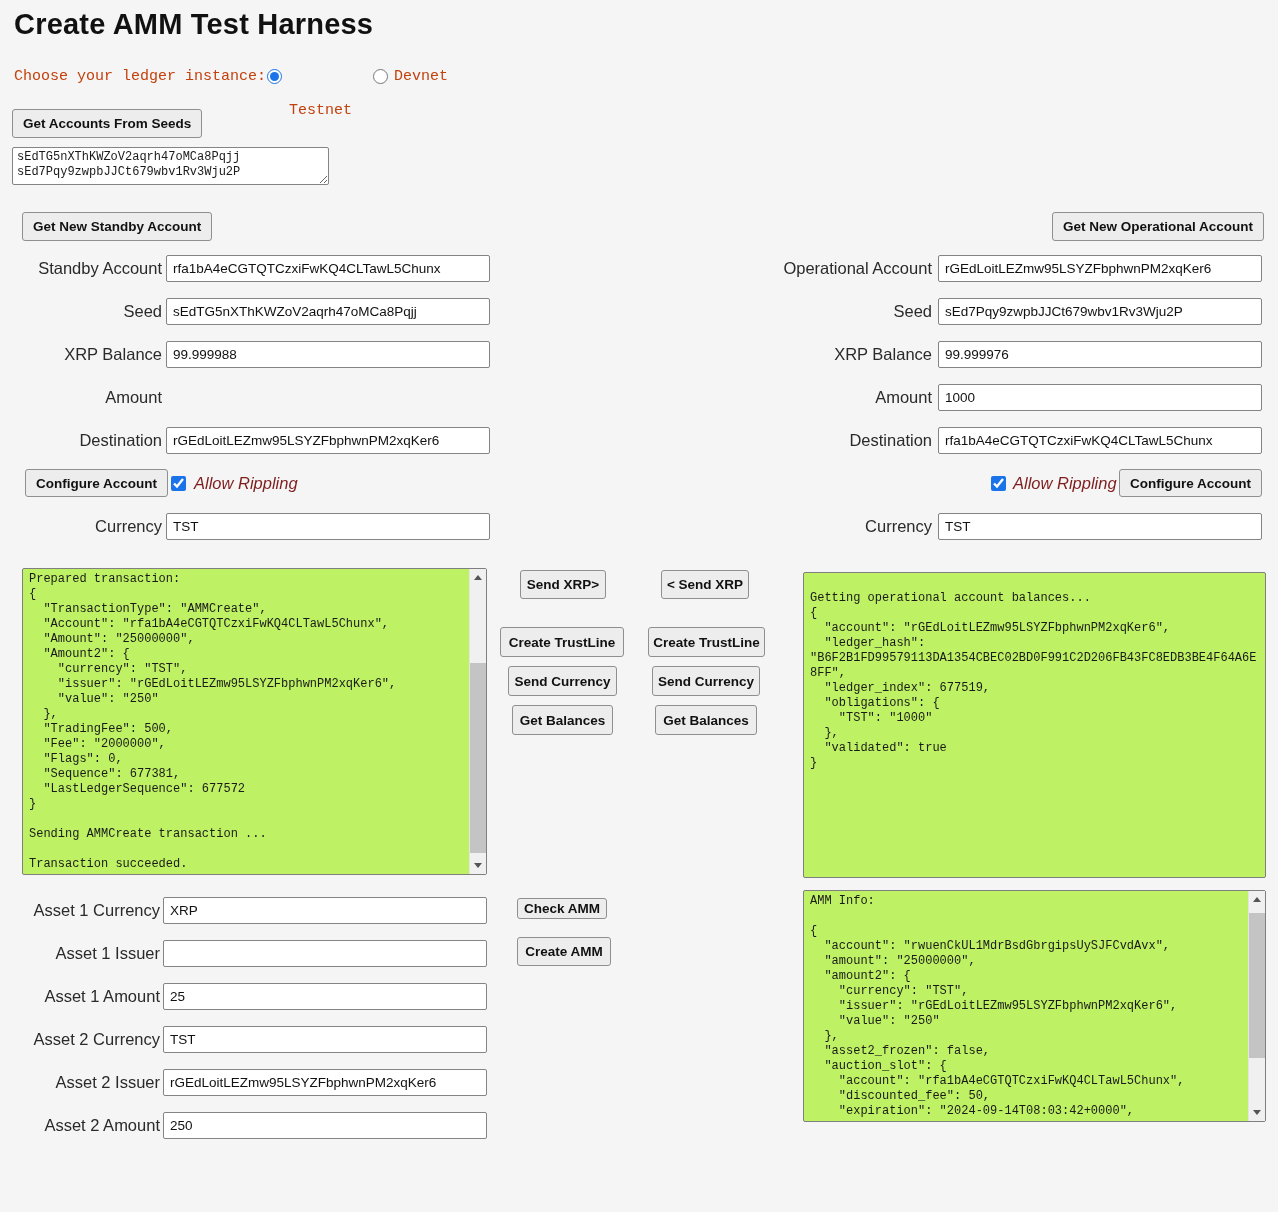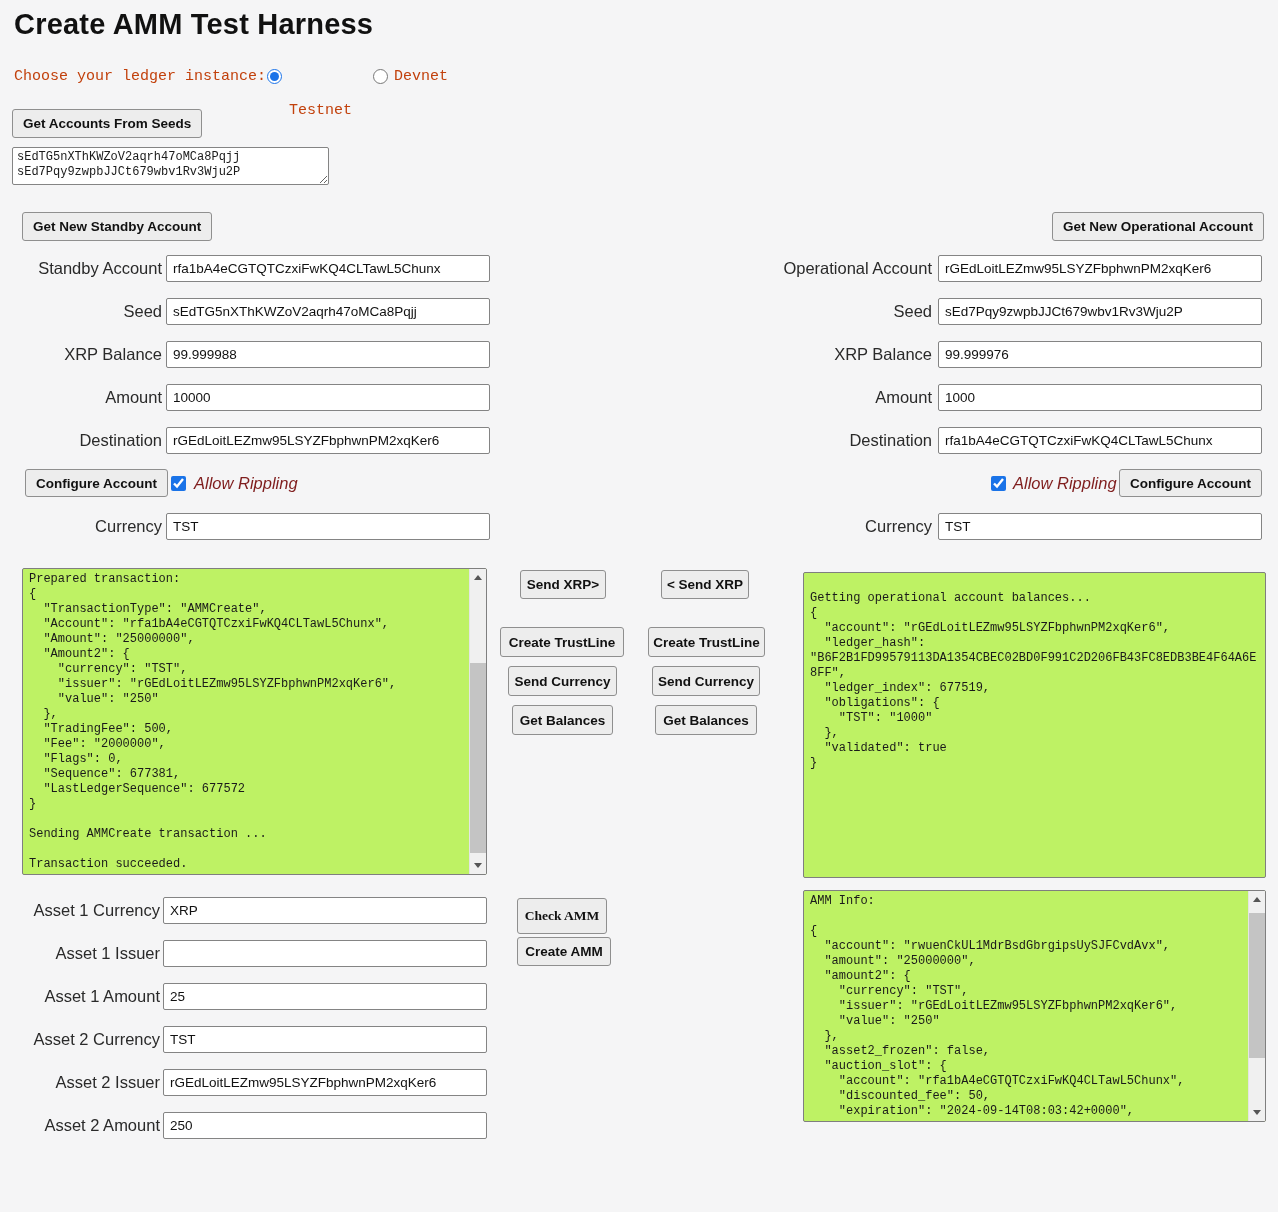--- a/index.html
+++ b/index.html
@@ -125,21 +125,20 @@
   <div class="field-label" style="left:10px; width:152px; top:255px;">Standby Account</div>
   <input type="text" style="left: 166px; top: 255px;" value="rfa1bA4eCGTQTCzxiFwKQ4CLTawL5Chunx">
 
   <div class="field-label" style="left:10px; width:152px; top:298px;">Seed</div>
   <input type="text" style="left: 166px; top: 298px;" value="sEdTG5nXThKWZoV2aqrh47oMCa8Pqjj">
 
   <div class="field-label" style="left:10px; width:152px; top:341px;">XRP Balance</div>
   <input type="text" style="left: 166px; top: 341px;" value="99.999988">
 
   <div class="field-label" style="left:10px; width:152px; top:384px;">Amount</div>
-  <input type="text" style="left: 166px; top: 384px;" value="10000">
 
   <div class="field-label" style="left:10px; width:152px; top:427px;">Destination</div>
   <input type="text" style="left: 166px; top: 427px;" value="rGEdLoitLEZmw95LSYZFbphwnPM2xqKer6">
 
   <button class="ui-btn" style="left:25px; top:469px; height:28px;">Configure Account</button>
   <input type="checkbox" style="left: 171px; top: 476px;" checked="">
   <div class="chk-label" style="left:194px; top:469px;">Allow Rippling</div>
 
   <div class="field-label" style="left:10px; width:152px; top:513px;">Currency</div>
   <input type="text" style="left: 166px; top: 513px;" value="TST">
@@ -239,21 +238,21 @@
 
   <div class="field-label" style="left:10px; width:150px; top:1026px;">Asset 2 Currency</div>
   <input type="text" style="left: 163px; top: 1026px;" value="TST">
 
   <div class="field-label" style="left:10px; width:150px; top:1069px;">Asset 2 Issuer</div>
   <input type="text" style="left: 163px; top: 1069px;" value="rGEdLoitLEZmw95LSYZFbphwnPM2xqKer6">
 
   <div class="field-label" style="left:10px; width:150px; top:1112px;">Asset 2 Amount</div>
   <input type="text" style="left: 163px; top: 1112px;" value="250">
 
-  <button class="ui-btn" style="left:517px; top:898px; width:90px; height:36px;font-family:Liberation Serif, serif;">Check AMM</button>
+  <button class="ui-btn" style="left:517px; top:898px; width:90px; height:21px;">Check AMM</button>
   <button class="ui-btn" style="left:517px; top:937px; width:94px; height:29px;">Create AMM</button>
 
   <div class="resultbox" style="left:803px; top:890px; width:463px; height:232px;">
     <div class="text" style="right:23px;">AMM Info:
 
 {
   "account": "rwuenCkUL1MdrBsdGbrgipsUySJFCvdAvx",
   "amount": "25000000",
   "amount2": {
     "currency": "TST",

